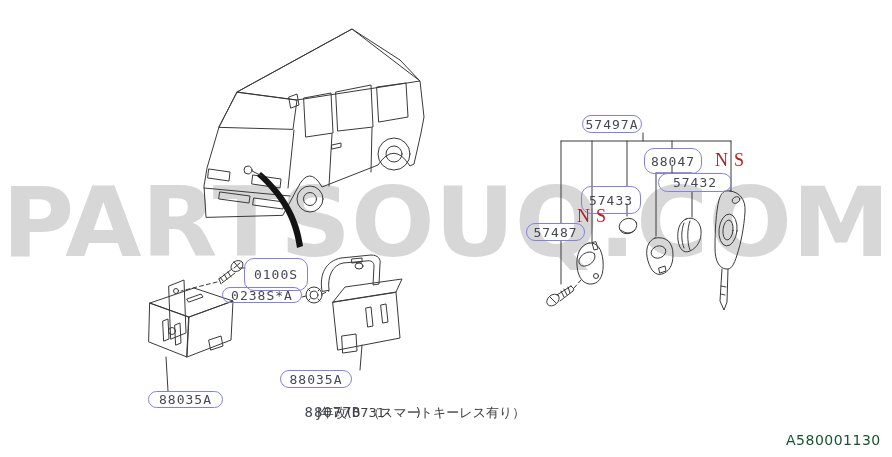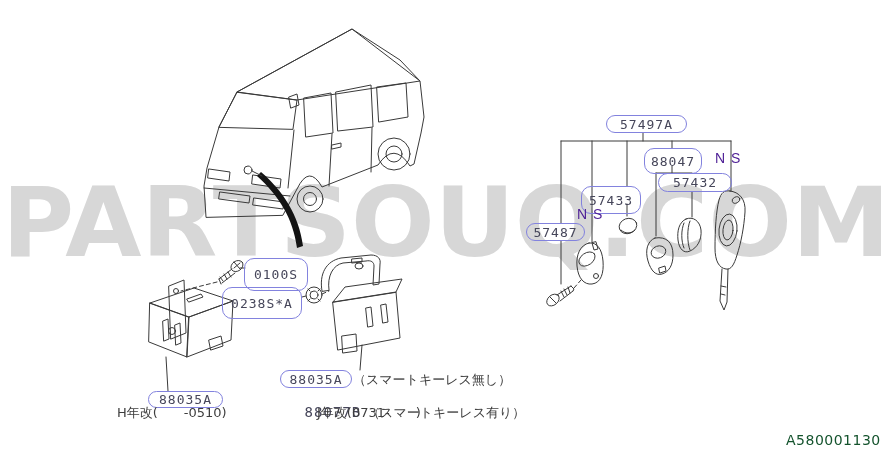--- a/index.html
+++ b/index.html
@@ -16,21 +16,21 @@
     display:flex;align-items:center;justify-content:center;
     font-family:"DejaVu Sans Mono","DejaVu Sans",monospace;
     font-size:13px;letter-spacing:1px;color:#46465a;line-height:1;
     cursor:pointer;
   }
   .plain{
     position:absolute;z-index:2;color:#3e3e3e;font-size:13px;white-space:pre;
     font-family:"DejaVu Sans",sans-serif;line-height:1.2;
   }
   .mono{font-family:"DejaVu Sans Mono","DejaVu Sans",monospace;font-size:14px;color:#46465a;letter-spacing:1px;}
-  .ns{font-family:Liberation Sans, sans-serif;font-size:14px;letter-spacing:6px;color:#4c1d95;}
+  .ns{font-family:Liberation Serif, serif;font-size:18px;letter-spacing:6px;color:#b91c1c;}
   .code{font-size:14px;color:#14532d;letter-spacing:0.5px;}
   .art path,.art line,.art circle,.art ellipse,.art polyline{vector-effect:non-scaling-stroke;}
 </style>
 </head>
 <body>
 
 <div class="stage">
 
   <svg class="wm" width="892" height="457">
     <text x="2" y="256" textLength="888" lengthAdjust="spacingAndGlyphs" font-family="DejaVu Sans, sans-serif" font-size="97" font-weight="bold" fill="#d7d7d7">PARTSOUQ.COM</text>
@@ -161,37 +161,35 @@
       <ellipse cx="359" cy="266" rx="4" ry="3"></ellipse>
       <path d="M352,259 L362,258 L362,262 L352,263 Z"></path>
       <path d="M333,302 L345,287 L402,279 L396,292 Z"></path>
       <path d="M333,302 L396,292 L400,338 L338,350 Z"></path>
       <path d="M366,308 L371,307 L373,326 L368,327 Z"></path>
       <path d="M381,305 L386,304 L388,322 L383,323 Z"></path>
       <path d="M342,336 L356,334 L357,351 L343,353 Z"></path>
     </g>
   </svg>
 
-  <div class="callout" style="left:606px;top:115px;width:81px;height:18px">57497A</div>
+  <div class="callout" style="left:582px;top:115px;width:60px;height:18px">57497A</div>
   <div class="callout" style="left:644px;top:148px;width:58px;height:26px">88047</div>
   <div class="callout" style="left:658px;top:173px;width:74px;height:19px">57432</div>
   <div class="callout" style="left:581px;top:186px;width:60px;height:28px">57433</div>
   <div class="callout" style="left:526px;top:223px;width:59px;height:18px">57487</div>
   <div class="callout" style="left:244px;top:258px;width:64px;height:33px">0100S</div>
-  <div class="callout" style="left:222px;top:287px;width:80px;height:32px">0238S*A</div>
+  <div class="callout" style="left:222px;top:287px;width:80px;height:16px">0238S*A</div>
   <div class="callout" style="left:148px;top:391px;width:75px;height:17px">88035A</div>
   <div class="callout" style="left:280px;top:370px;width:72px;height:18px">88035A</div>
 
   <div class="plain ns" style="left:577px;top:206px">NS</div>
   <div class="plain ns" style="left:715px;top:150px">NS</div>
 
-  <div class="plain" style="left:353px;top:372px">（スマートキーレス無し）</div>
 
   <div class="plain" style="left:288px;top:388px">
     <span class="mono">88077B</span><span style="margin-left:6px">（スマートキーレス有り）</span>
   </div>
 
   <div class="plain" style="left:317px;top:405px">J年改(0731-　　)</div>
-  <div class="plain" style="left:117px;top:405px">H年改(　　-0510)</div>
 
   <div class="plain code" style="left:786px;top:432px">A580001130</div>
 
 </div>
 
 </body></html>

